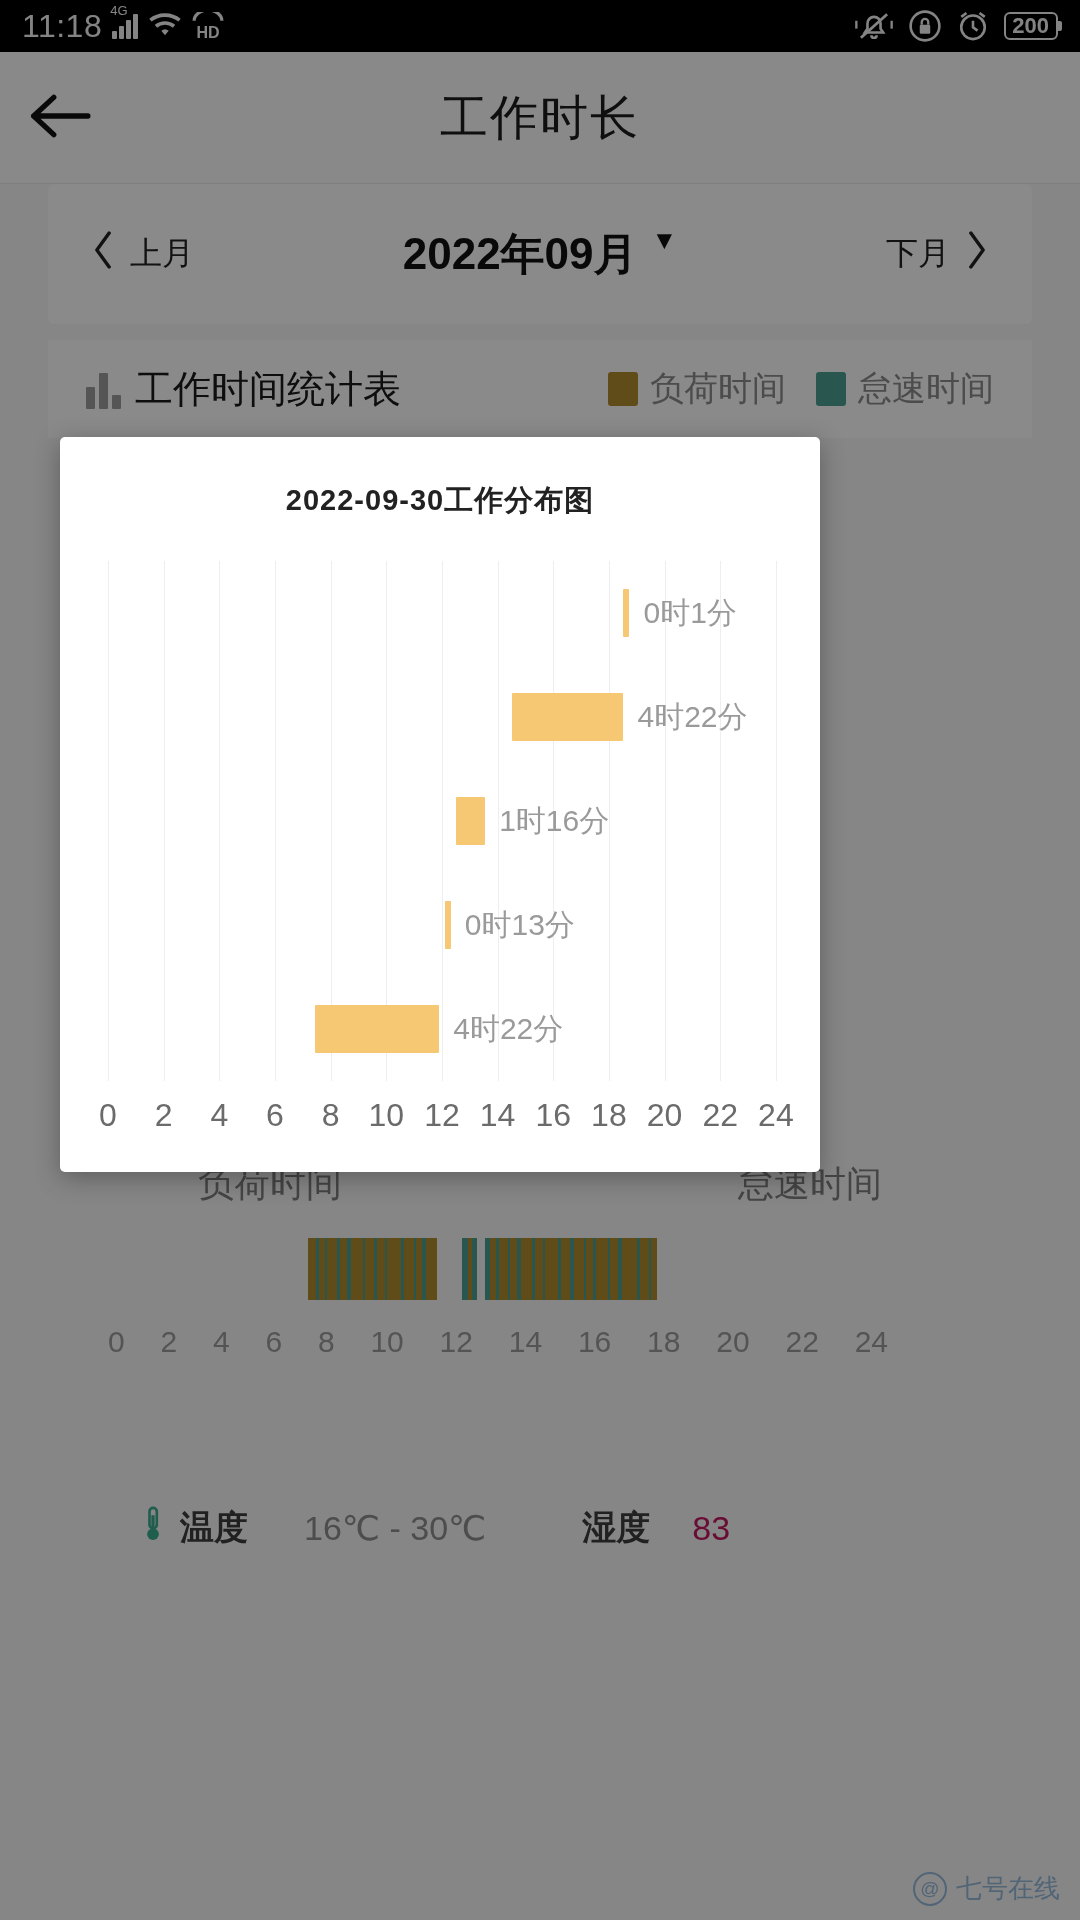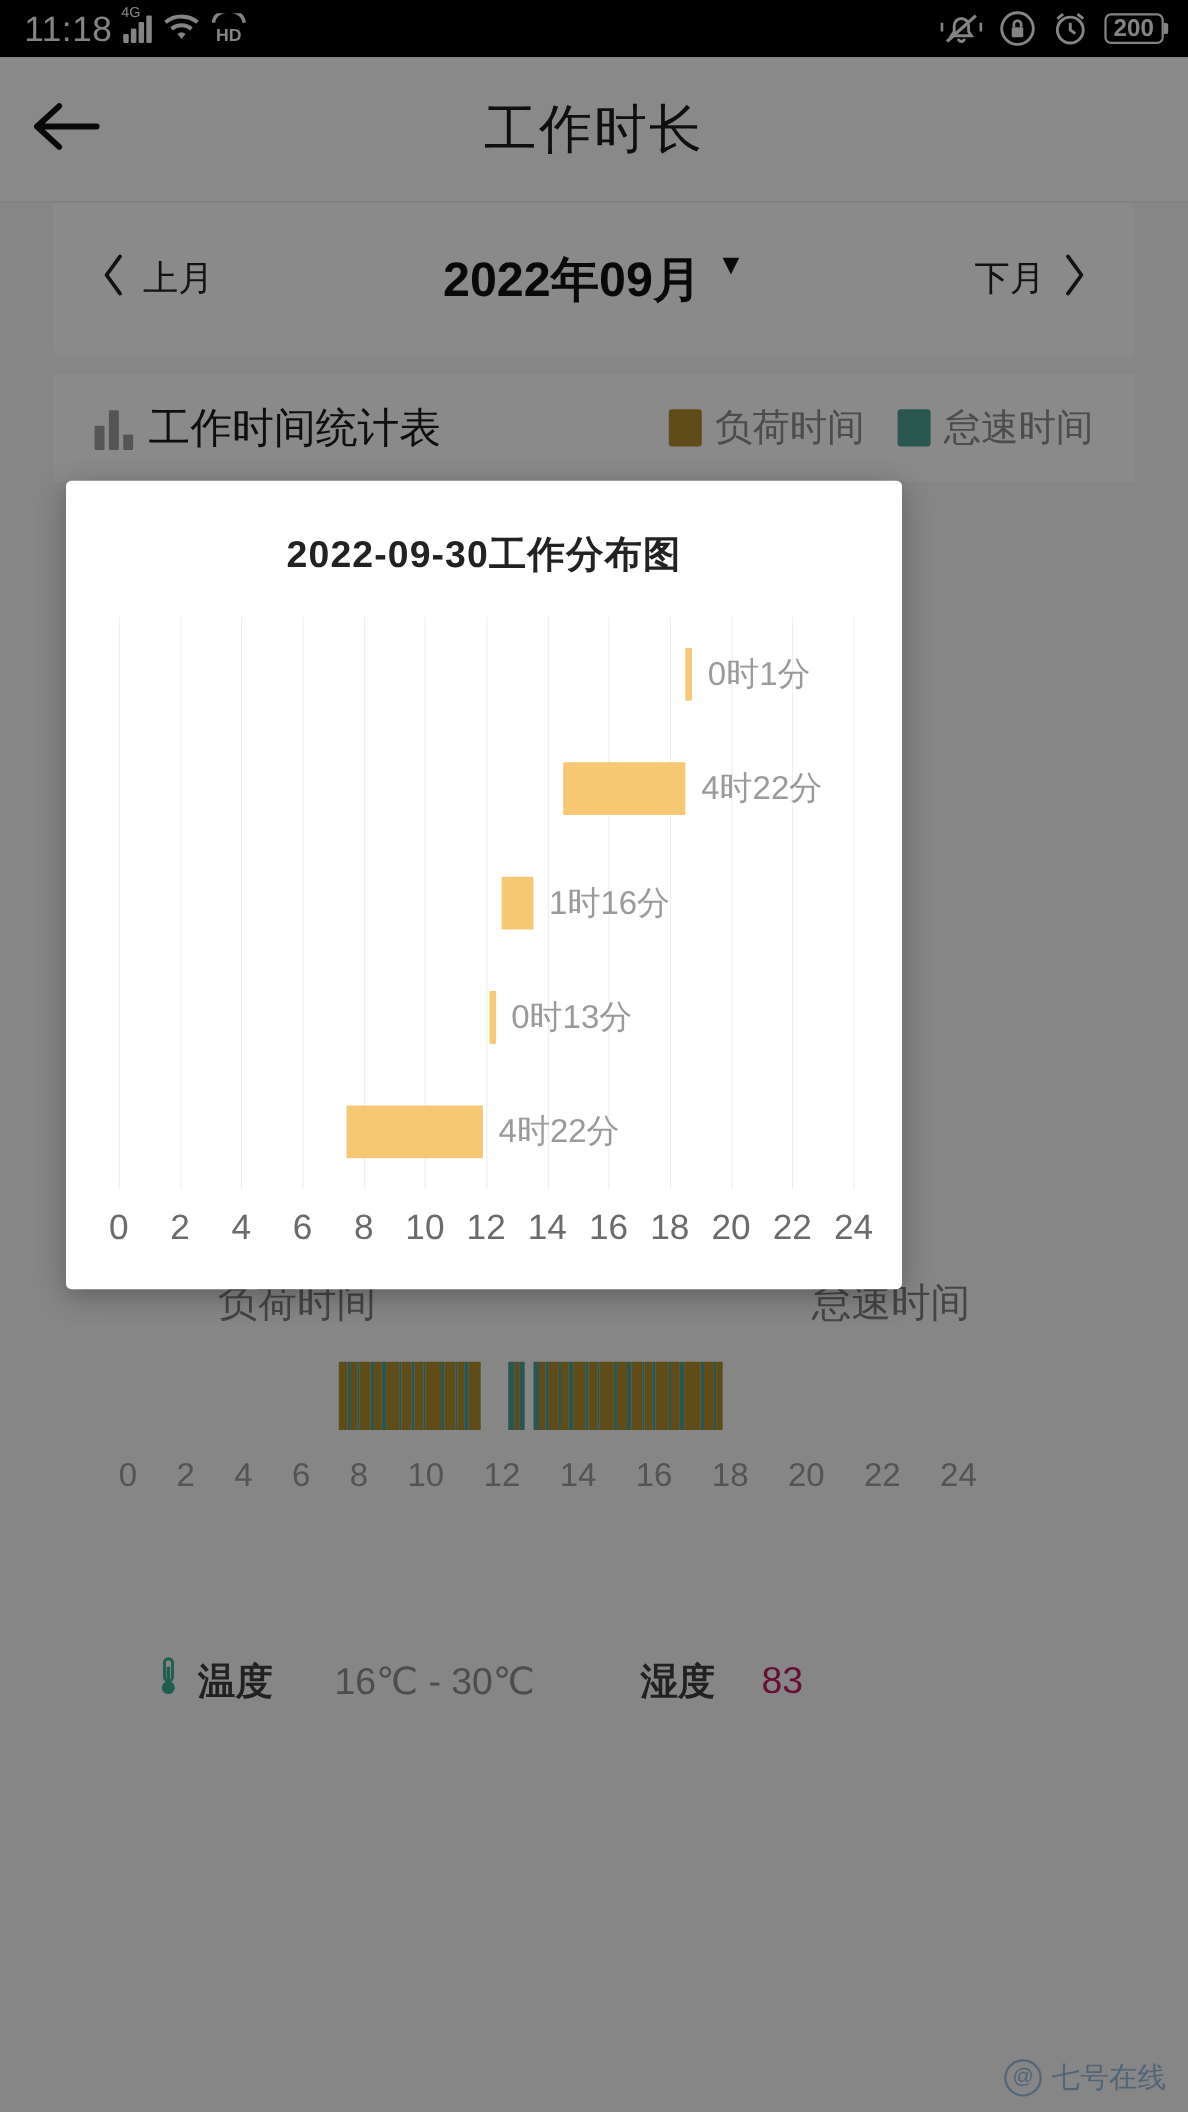--- a/index.html
+++ b/index.html
@@ -103,21 +103,21 @@
   
   #scrim{ position:absolute; inset:0; background:rgba(0,0,0,0.45); }
 
   
   #modal{
     position:absolute; left:60px; top:437px; width:760px; height:735px;
     background:#fff; border-radius:5px;
     box-shadow:0 6px 26px rgba(0,0,0,.3);
   }
   .modal-title{
-    text-align:center; font-size:34px; font-weight:bold; color:#222;
+    text-align:center; font-size:29px; font-weight:bold; color:#222;
     padding-top:44px; letter-spacing:1px;
   }
 
   .plot{
     position:absolute; left:48px; top:124px;
     width:668px; height:520px;
   }
   .plot-inner{ position:absolute; inset:0; }
   .gl{ position:absolute; top:0; bottom:0; width:1px; background:#eceff1; }
   .bar{ position:absolute; background:#f7c873; border-radius:1px; }

